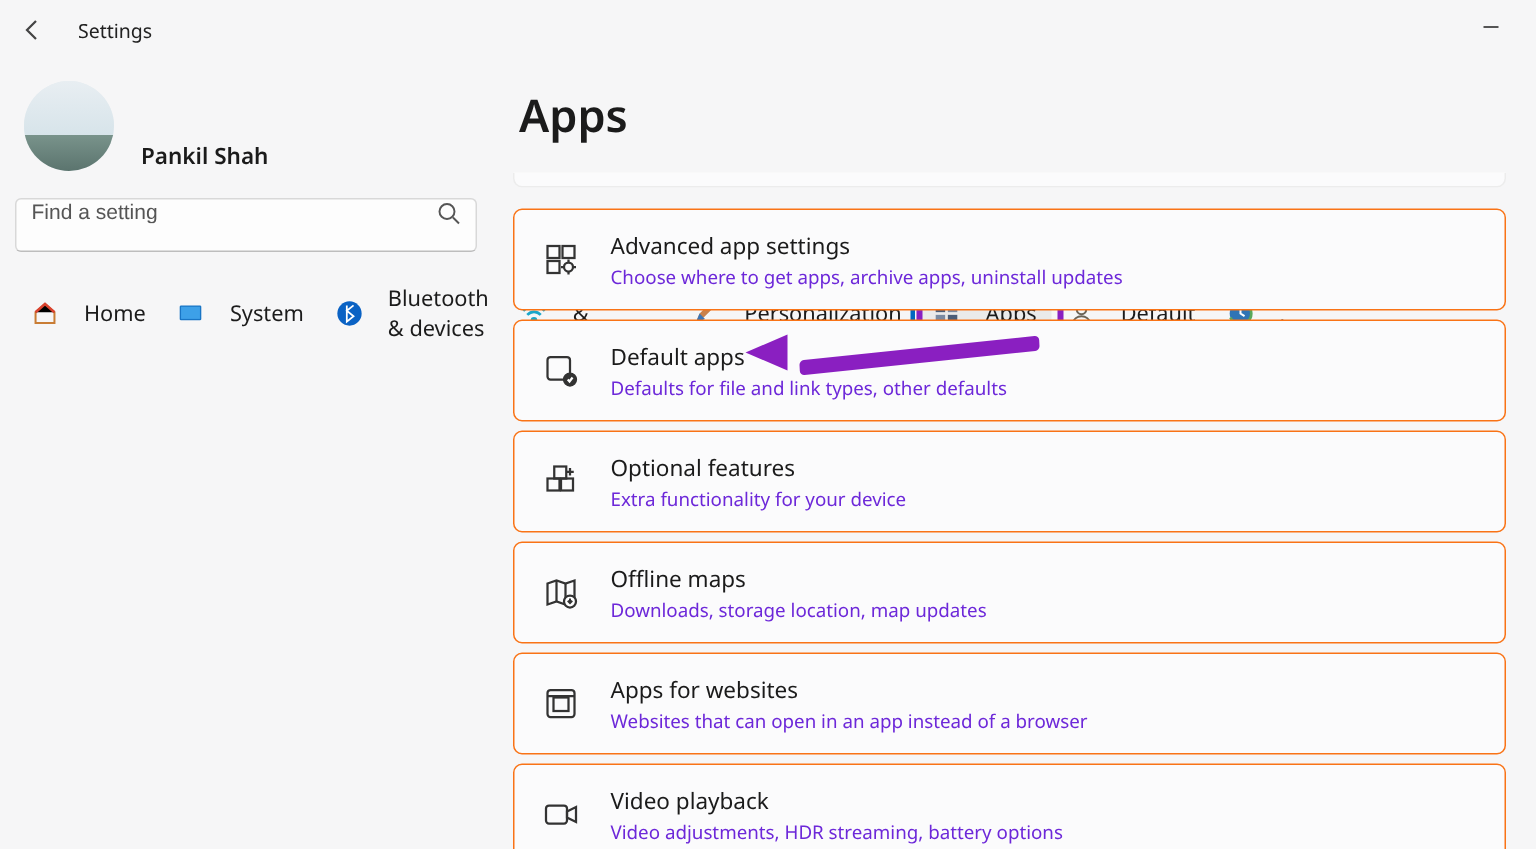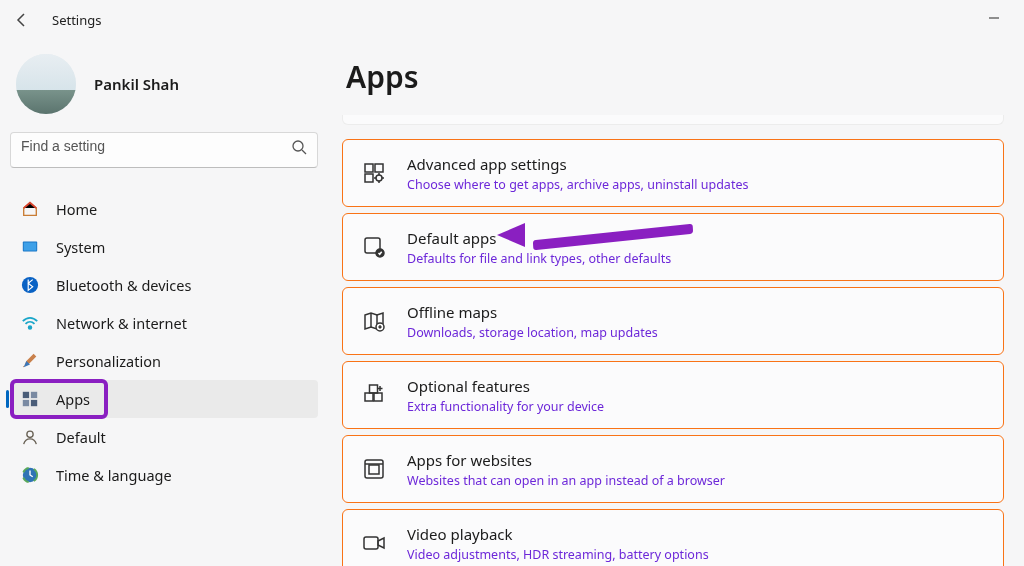--- a/index.html
+++ b/index.html
@@ -15,43 +15,43 @@
   }
   .titlebar .back { width:16px; height:16px; margin-right:22px; color:#444; }
   .titlebar .spacer { flex:1; }
   .minimize { width:32px; text-align:center; color:#555; font-size:13px; }
   .minimize svg{display:inline-block}
   
   .app { display:flex; width:100%; height:calc(100% - 40px); }
   .sidebar { width:328px; padding:8px 10px 0 10px; }
   .content { flex:1; padding:8px 20px 0 14px; }
   
-  .user { display:flex; align-items:center; padding:6px 0 18px 6px; }
+  .user { display:flex; align-items:flex-end; padding:6px 0 18px 6px; }
   .avatar {
     width:60px; height:60px; border-radius:50%; overflow:hidden;
     background:#e4ebef;
     display:flex; flex-direction:column;
   }
   .avatar .sky{flex:60%;background:linear-gradient(#e8eef2,#d7e4ea);}
   .avatar .ground{flex:40%;background:linear-gradient(#79938b,#5b746e);}
   .username { font-size:15px; font-weight:600; margin-left:18px; }
   
   .search {
-    display:flex; align-items:flex-end; height:36px;
+    display:flex; align-items:flex-start; height:36px;
     background:#fdfdfd; border:1px solid #d8d8d8; border-bottom:1.5px solid #bdbdbd;
-    border-radius:4px; padding:13px 10px;
+    border-radius:4px; padding:0 10px;
   }
   .search input {
     flex:1; border:none; outline:none; background:transparent;
     font-size:14px; color:#333;
   }
   .search input::placeholder{ color:#555; }
   .search .icon { width:16px; height:16px; color:#555; }
   
-  .nav { margin-top:22px; display:flex; flex-direction:column; }
+  .nav { margin-top:22px; display:flex; flex-direction:row; }
   .nav-item {
     display:flex; align-items:center; height:38px; padding:0 10px;
     border-radius:4px; font-size:14.5px; color:#1b1b1b;
     position:relative;
   }
   .nav-item .nav-icon {
     width:20px; height:20px; margin-right:16px; flex:none;
     display:flex; align-items:center; justify-content:center;
   }
   .nav-item.active { background:#eaeaea; }
@@ -256,50 +256,50 @@
       </div>
       <div class="arrow-annotation">
         <div class="arrow-line"></div>
           <div class="arrow-head"></div>
       </div>
     </div>
 
     <div class="row">
       <span class="row-icon">
         <svg width="24" height="24" viewBox="0 0 24 24" fill="none" stroke="#333" stroke-width="1.5">
+            <rect x="3" y="10" width="8" height="8"></rect>
+            <rect x="12" y="10" width="8" height="8"></rect>
+            <rect x="7.5" y="2" width="8" height="8"></rect>
+            <path d="M18 3v5M15.5 5.5h5" stroke-width="1.5"></path>
+          </svg>
+      </span>
+      <div class="texts">
+        <span class="title">Optional features</span>
+        <span class="sub">Extra functionality for your device</span>
+      </div>
+    </div>
+
+    <div class="row">
+      <span class="row-icon">
+        <svg width="24" height="24" viewBox="0 0 24 24" fill="none" stroke="#333" stroke-width="1.5">
             <path d="M3 6l6-2 6 2 6-2v14l-6 2-6-2-6 2z"></path>
             <path d="M9 4v14M15 6v14"></path>
             <circle cx="18" cy="18" r="4" fill="#fff"></circle>
             <path d="M18 16v3M16.5 17.5L18 19l1.5-1.5" stroke-width="1.3"></path>
           </svg>
       </span>
       <div class="texts">
         <span class="title">Offline maps</span>
         <span class="sub">Downloads, storage location, map updates</span>
       </div>
     </div>
 
     <div class="row">
       <span class="row-icon">
         <svg width="24" height="24" viewBox="0 0 24 24" fill="none" stroke="#333" stroke-width="1.5">
-            <rect x="3" y="10" width="8" height="8"></rect>
-            <rect x="12" y="10" width="8" height="8"></rect>
-            <rect x="7.5" y="2" width="8" height="8"></rect>
-            <path d="M18 3v5M15.5 5.5h5" stroke-width="1.5"></path>
-          </svg>
-      </span>
-      <div class="texts">
-        <span class="title">Optional features</span>
-        <span class="sub">Extra functionality for your device</span>
-      </div>
-    </div>
-
-    <div class="row">
-      <span class="row-icon">
-        <svg width="24" height="24" viewBox="0 0 24 24" fill="none" stroke="#333" stroke-width="1.5">
             <rect x="3" y="3" width="18" height="18" rx="2"></rect>
             <rect x="7" y="8" width="10" height="9"></rect>
             <line x1="3" y1="7" x2="21" y2="7"></line>
           </svg>
       </span>
       <div class="texts">
         <span class="title">Apps for websites</span>
         <span class="sub">Websites that can open in an app instead of a browser</span>
       </div>
     </div>

